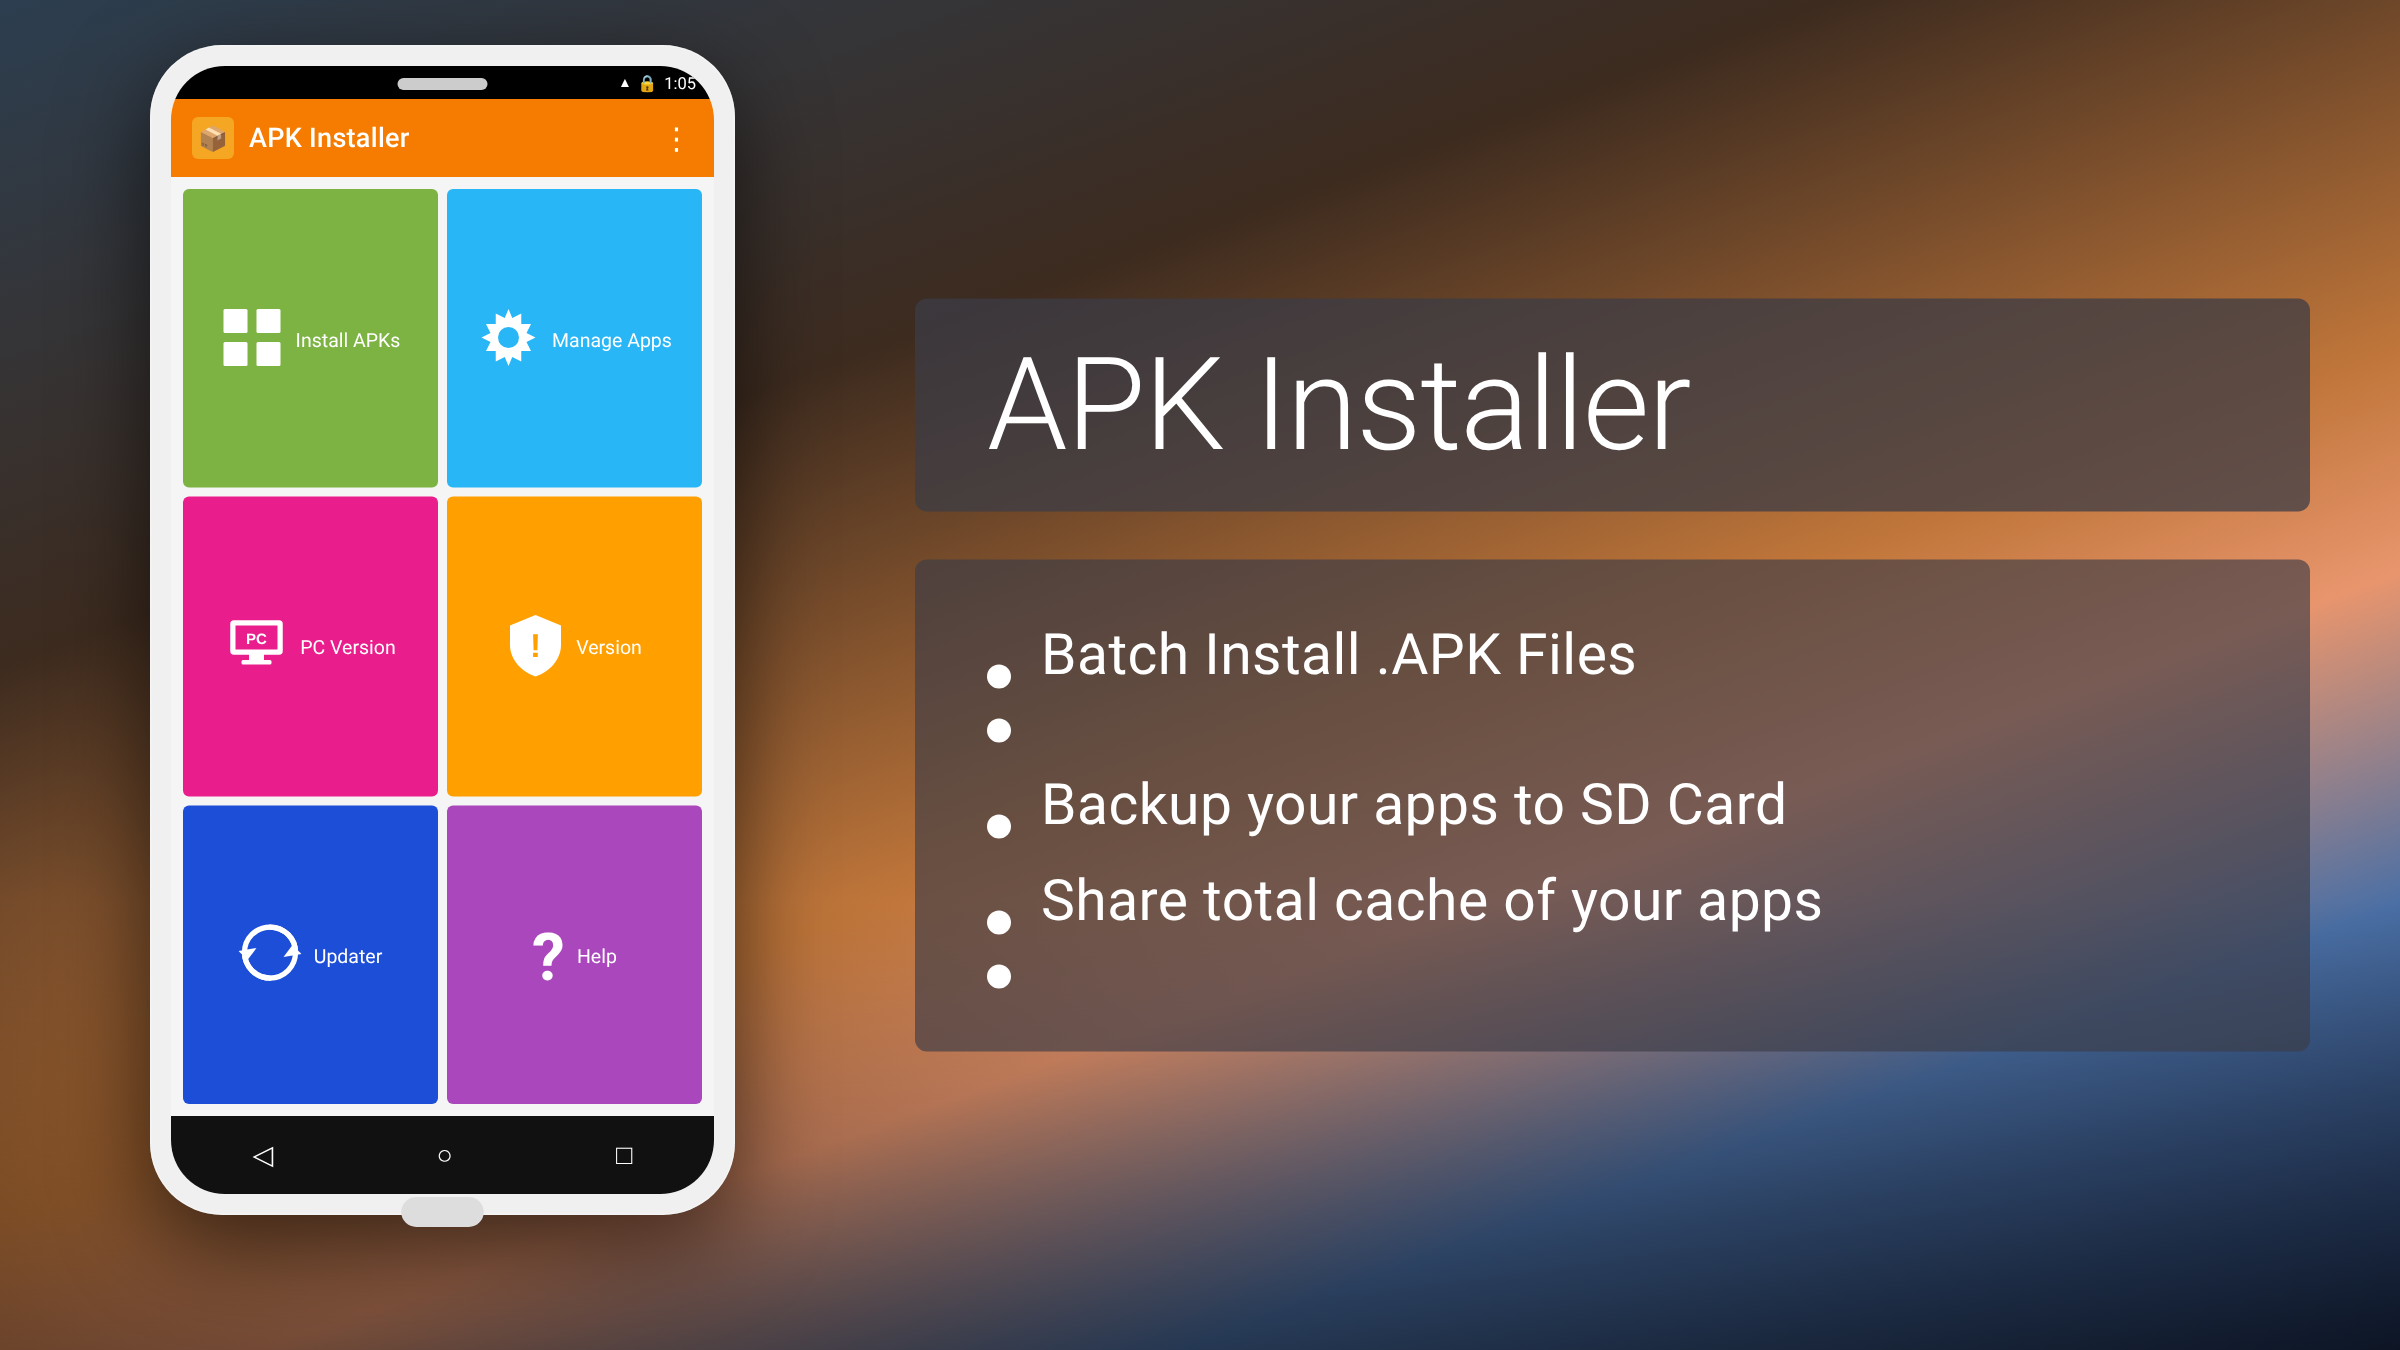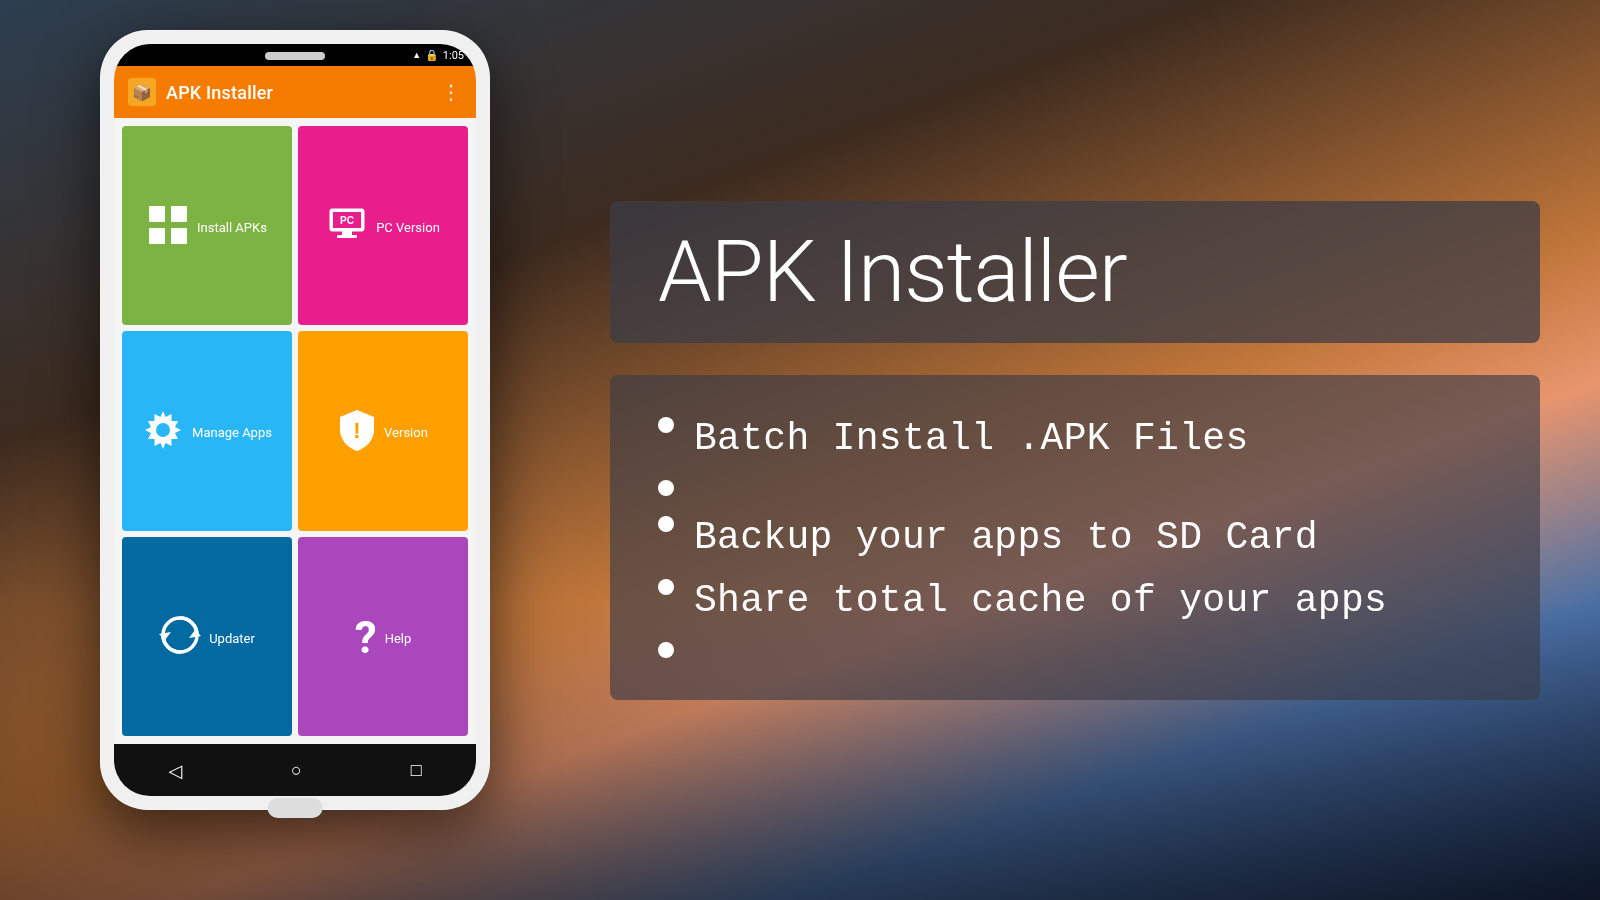--- a/index.html
+++ b/index.html
@@ -166,21 +166,21 @@
     .tile-label {
       font-size: 13px;
       font-weight: 400;
       text-align: center;
     }
 
     .tile-green { background: #7CB342; }
     .tile-cyan { background: #29B6F6; }
     .tile-pink { background: #E91E8C; }
     .tile-orange { background: #FFA000; }
-    .tile-gray { background: #0369a1; }
+    .tile-gray { background: #1d4ed8; }
     .tile-purple { background: #AB47BC; }
 
     
     .nav-bar {
       background: #111;
       display: flex;
       justify-content: space-around;
       align-items: center;
       padding: 10px 0;
       height: 52px;
@@ -237,24 +237,23 @@
 
     
     .features-box {
       background: rgba(60, 60, 70, 0.65);
       border-radius: 8px;
       padding: 32px 48px;
     }
 
     .feature-item {
       display: flex;
-      align-items: flex-start;
+      align-items: flex-end;
       gap: 20px;
       padding: 10px 0;
-      font-family: Liberation Mono, monospace;
     }
 
     .bullet {
       width: 16px;
       height: 16px;
       background: #fff;
       border-radius: 50%;
       flex-shrink: 0;
     }
 
@@ -294,44 +293,44 @@
             <svg width="42" height="42" viewBox="0 0 42 42" fill="white">
               <rect x="2" y="2" width="16" height="16" rx="1"></rect>
               <rect x="24" y="2" width="16" height="16" rx="1"></rect>
               <rect x="2" y="24" width="16" height="16" rx="1"></rect>
               <rect x="24" y="24" width="16" height="16" rx="1"></rect>
             </svg>
           </div>
           <span class="tile-label">Install APKs</span>
         </div>
 
+        <div class="tile tile-cyan">
+          <div class="tile-icon">
+            <svg width="42" height="42" viewBox="0 0 42 42" fill="white">
+              <circle cx="21" cy="21" r="6" fill="white"></circle>
+              <path d="M21 2 L23.5 8 L29.5 5 L29.5 12 L36 12 L33 18 L39 21 L33 24 L36 30 L29.5 30 L29.5 37 L23.5 34 L21 40 L18.5 34 L12.5 37 L12.5 30 L6 30 L9 24 L3 21 L9 18 L6 12 L12.5 12 L12.5 5 L18.5 8 Z" stroke="none"></path>
+              <circle cx="21" cy="21" r="7" fill="#29B6F6"></circle>
+            </svg>
+          </div>
+          <span class="tile-label">Manage Apps</span>
+        </div>
+
         <div class="tile tile-pink">
           <div class="tile-icon">
             <svg width="42" height="36" viewBox="0 0 42 36" fill="none">
               <rect x="4" y="2" width="34" height="22" rx="2" fill="white" stroke="white" stroke-width="1"></rect>
               <rect x="7" y="5" width="28" height="16" fill="#E91E8C"></rect>
               <text x="21" y="17" text-anchor="middle" fill="white" font-size="10" font-weight="bold" font-family="Arial">PC</text>
               <rect x="16" y="24" width="10" height="4" fill="white"></rect>
               <rect x="11" y="28" width="20" height="3" rx="1" fill="white"></rect>
             </svg>
           </div>
           <span class="tile-label">PC Version</span>
         </div>
 
-        <div class="tile tile-cyan">
-          <div class="tile-icon">
-            <svg width="42" height="42" viewBox="0 0 42 42" fill="white">
-              <circle cx="21" cy="21" r="6" fill="white"></circle>
-              <path d="M21 2 L23.5 8 L29.5 5 L29.5 12 L36 12 L33 18 L39 21 L33 24 L36 30 L29.5 30 L29.5 37 L23.5 34 L21 40 L18.5 34 L12.5 37 L12.5 30 L6 30 L9 24 L3 21 L9 18 L6 12 L12.5 12 L12.5 5 L18.5 8 Z" stroke="none"></path>
-              <circle cx="21" cy="21" r="7" fill="#29B6F6"></circle>
-            </svg>
-          </div>
-          <span class="tile-label">Manage Apps</span>
-        </div>
-
         <div class="tile tile-orange">
           <div class="tile-icon">
             <svg width="38" height="44" viewBox="0 0 38 44" fill="none">
               <path d="M19 2 L36 9 L36 22 C36 32 28 40 19 43 C10 40 2 32 2 22 L2 9 Z" fill="white"></path>
               <text x="19" y="30" text-anchor="middle" fill="#FFA000" font-size="22" font-weight="bold" font-family="Arial">!</text>
             </svg>
           </div>
           <span class="tile-label">Version</span>
         </div>
 

